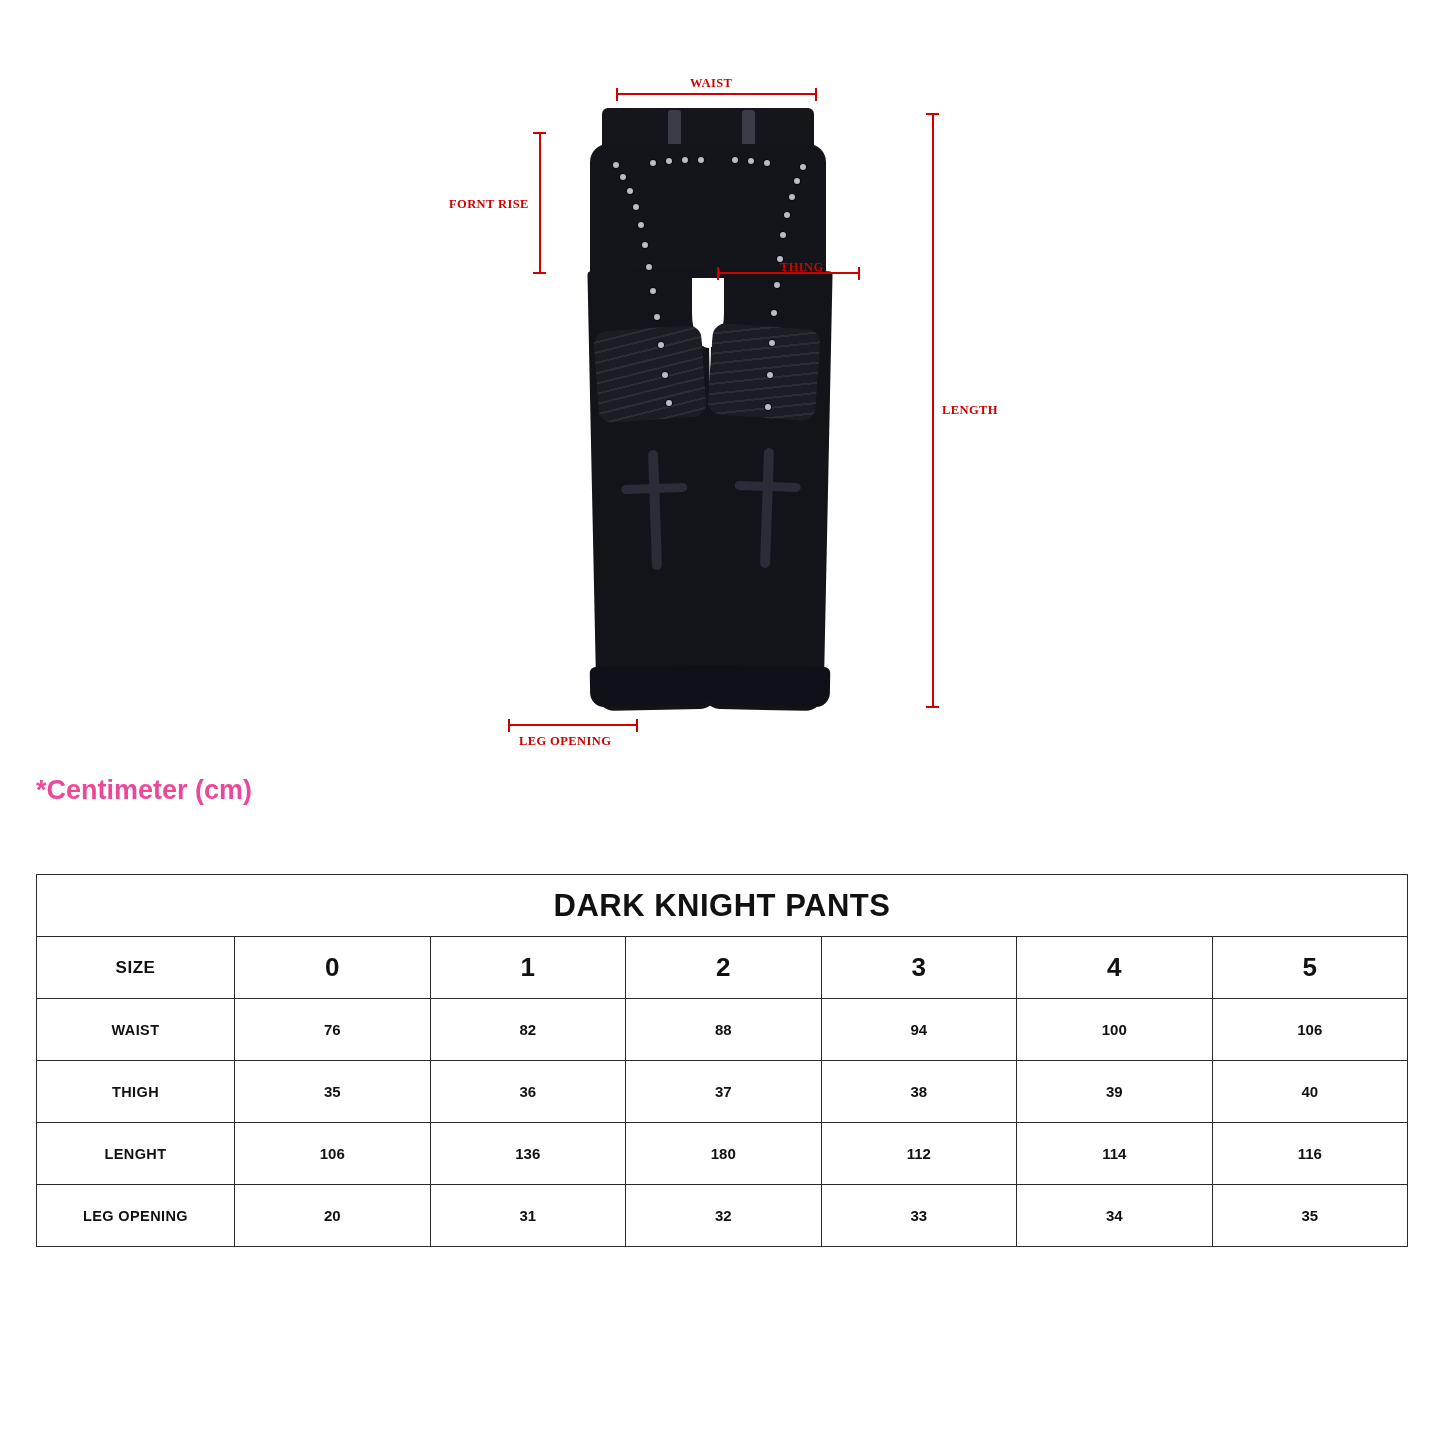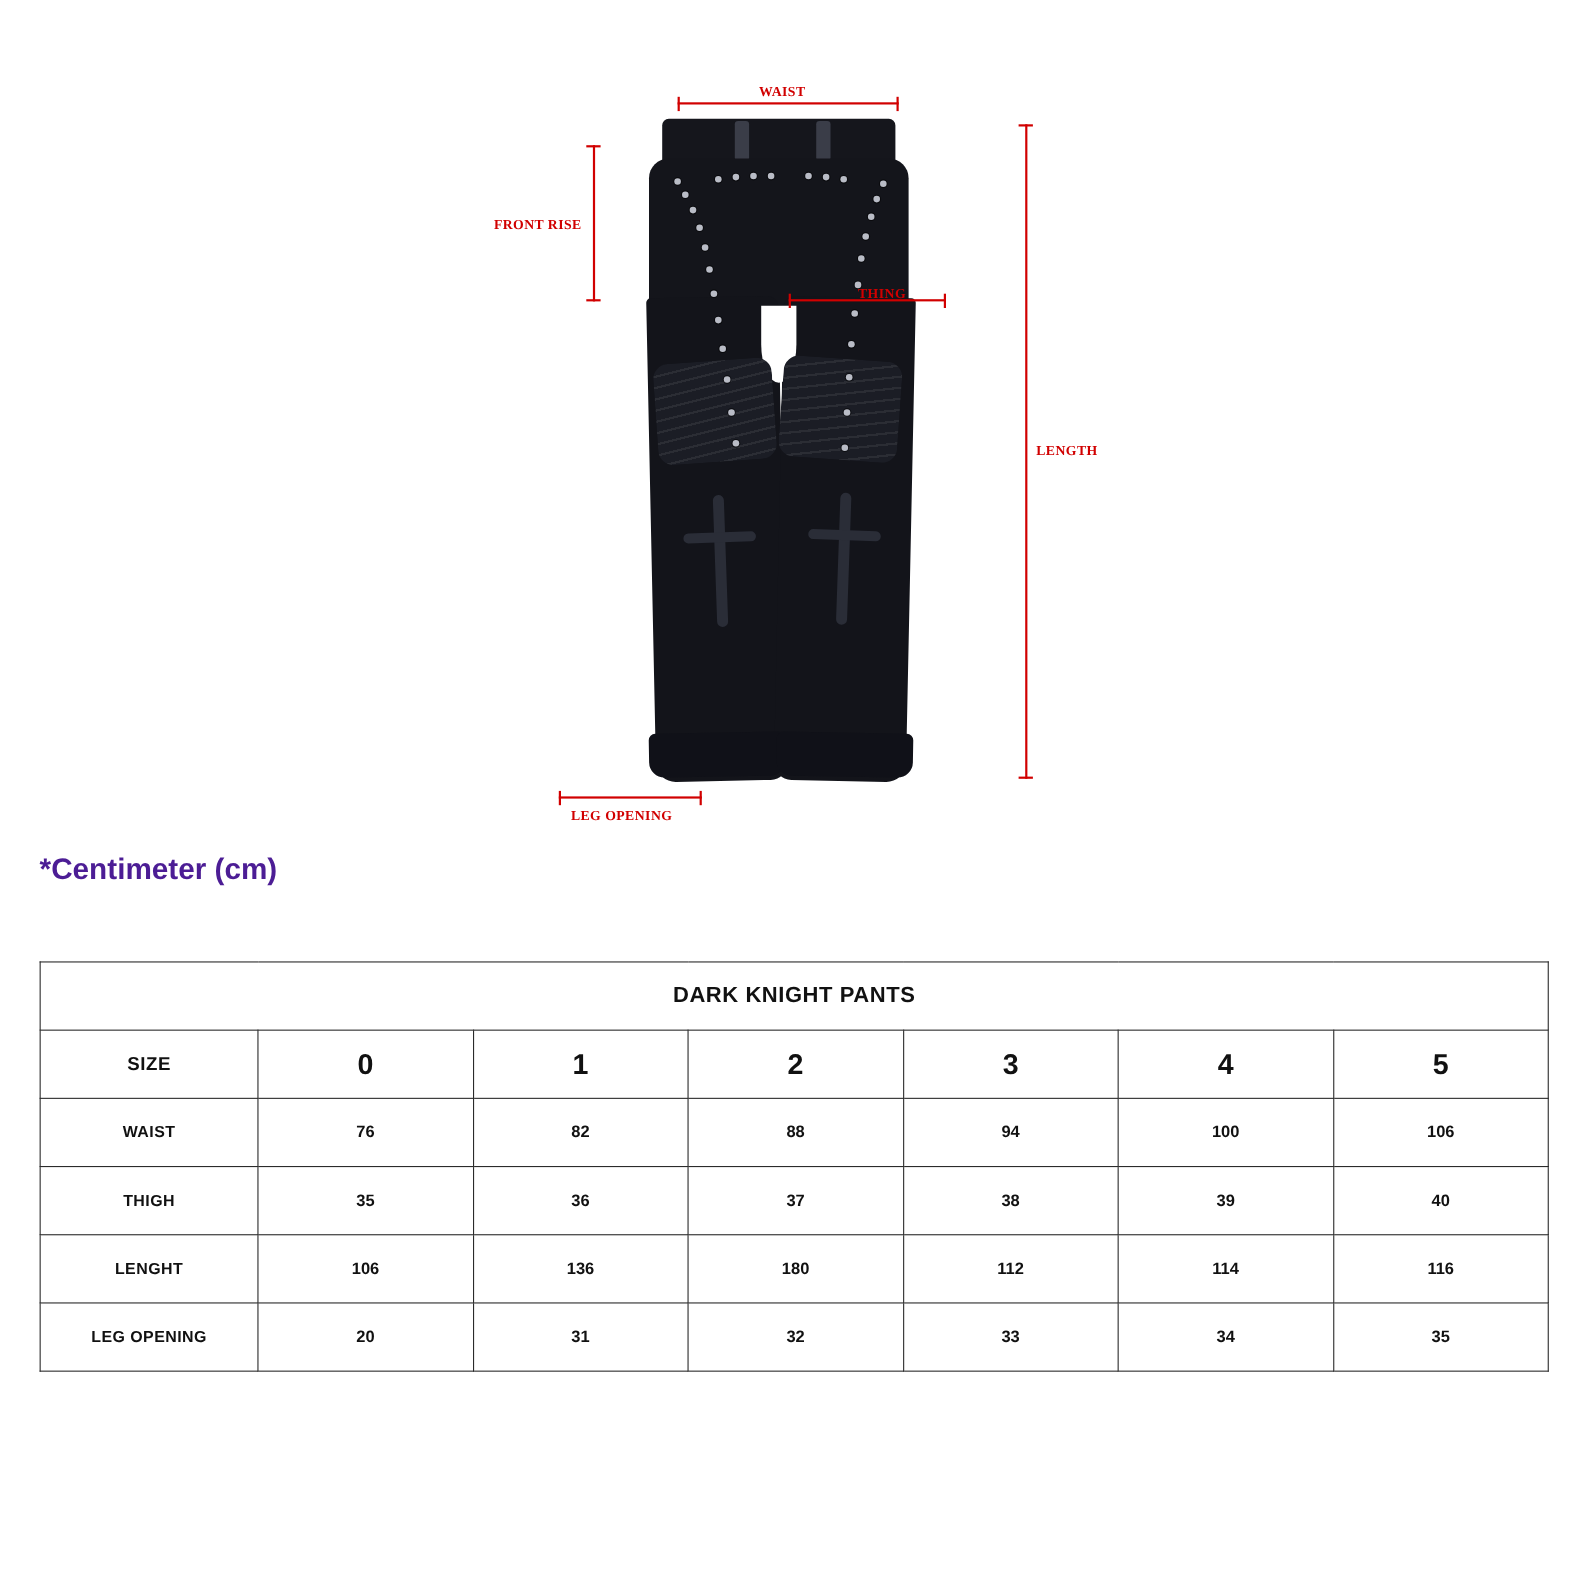--- a/index.html
+++ b/index.html
@@ -163,21 +163,21 @@
     background: #d10000;
   }
 
   
   .unit-note {
     position: absolute;
     left: 36px;
     top: 775px;
     font-size: 27px;
     font-weight: bold;
-    color: #4c1d95;
+    color: #ec4899;
   }
 
   
   .table-wrap {
     position: absolute;
     left: 36px;
     top: 874px;
     width: 1372px;
   }
   table.size-table {
@@ -185,21 +185,21 @@
     width: 100%;
     table-layout: fixed;
   }
   table.size-table th,
   table.size-table td {
     border: 1px solid #2b2b2b;
     text-align: center;
     color: #111;
   }
   .title-cell {
-    font-size: 20px;
+    font-size: 31px;
     font-weight: bold;
     height: 62px;
     letter-spacing: 0.5px;
   }
   .hdr-row td {
     height: 62px;
   }
   .hdr-label {
     font-size: 17px;
     font-weight: bold;
@@ -280,21 +280,21 @@
     <div class="studs" style="left:299px; top:240px;"></div>
     <div class="studs" style="left:297px; top:272px;"></div>
     <div class="studs" style="left:295px; top:304px;"></div>
   </div>
 
   <div class="meas-label" style="left:690px; top:76px;">WAIST</div>
   <div class="meas-line-h" style="left:616px; top:93px; width:201px;"></div>
   <div class="tick-v" style="left:616px; top:88px;"></div>
   <div class="tick-v" style="left:815px; top:88px;"></div>
 
-  <div class="meas-label" style="left:449px; top:197px;">FRONT RISE</div>
+  <div class="meas-label" style="left:449px; top:197px;">FORNT RISE</div>
   <div class="meas-line-v" style="left:539px; top:132px; height:142px;"></div>
   <div class="tick-h" style="left:533px; top:132px;"></div>
   <div class="tick-h" style="left:533px; top:272px;"></div>
 
   <div class="meas-label" style="left:780px; top:260px;">THING</div>
   <div class="meas-line-h" style="left:717px; top:272px; width:143px;"></div>
   <div class="tick-v" style="left:717px; top:267px;"></div>
   <div class="tick-v" style="left:858px; top:267px;"></div>
 
   <div class="meas-label" style="left:942px; top:403px;">LENGTH</div>

